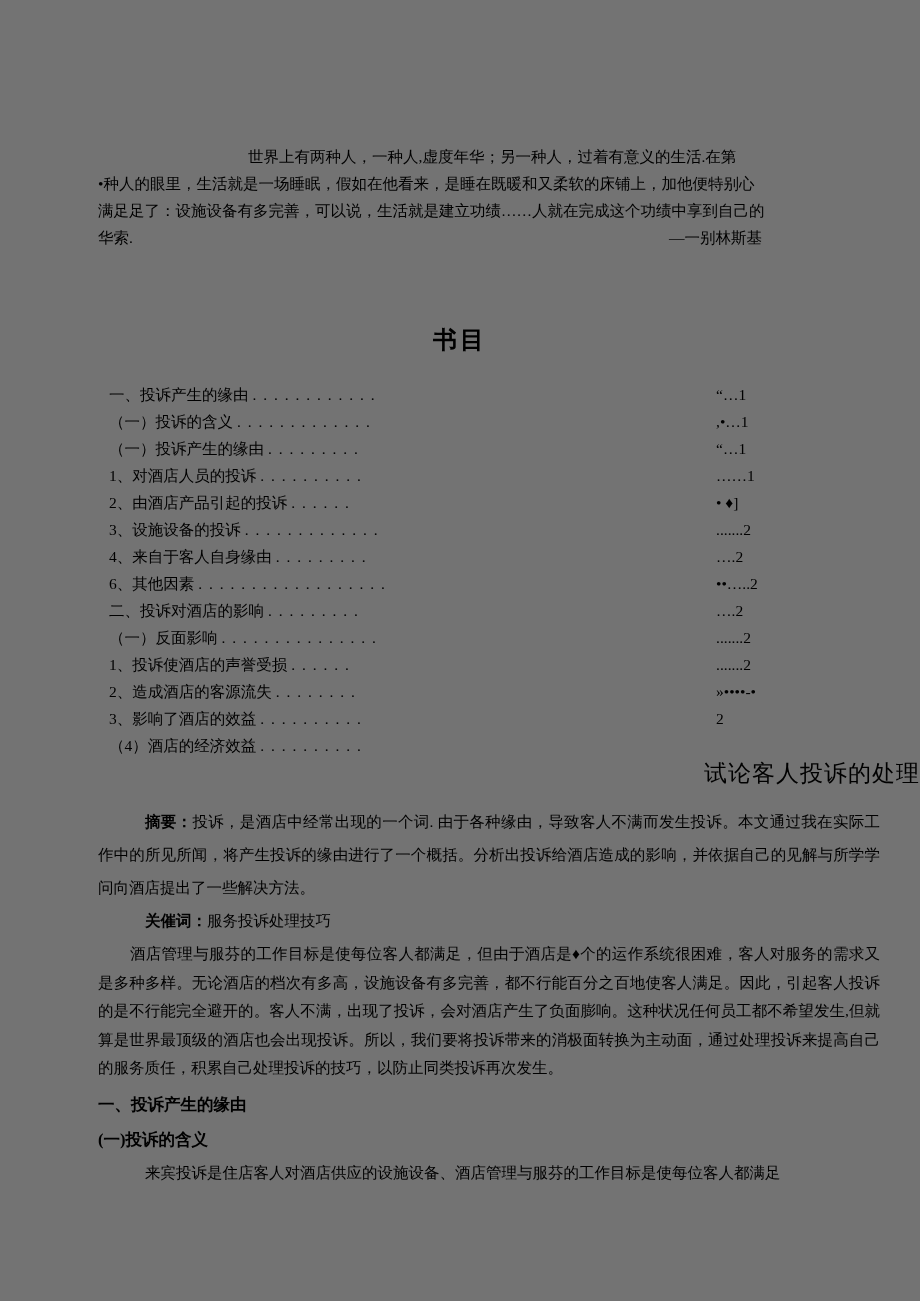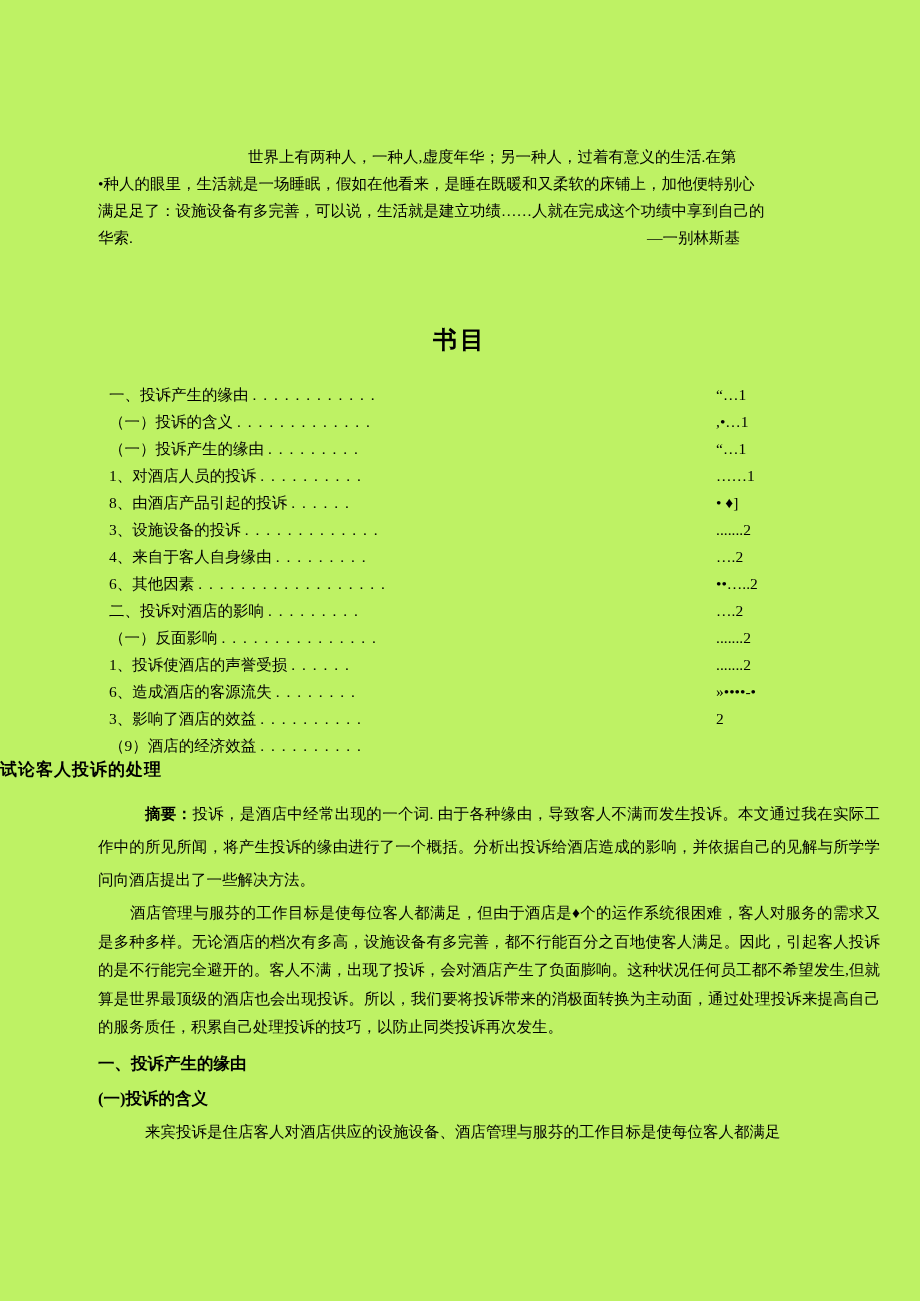--- a/index.html
+++ b/index.html
@@ -1,42 +1,42 @@
 <!DOCTYPE html>
 <html><head>
 <meta charset="utf-8">
 <style>
   * { margin:0; padding:0; box-sizing:border-box; }
   html, body { background:#ffffff; }
   body {
     width:920px; height:1301px; position:relative; overflow:hidden;
     font-family:"Liberation Serif", serif; color:#000;
   }
-  .page { position:absolute; inset:0; background:#bef264; }
+  .page { position:absolute; inset:0; background:#737373; }
 
   
   .quote { position:absolute; top:143px; left:98px; width:726px;
            font-size:15.5px; line-height:27px; }
   .q-first { text-indent:150px; }
   .q-last { display:flex;justify-content:space-between; }
-  .attribution { margin-left:auto; margin-right:84px; }
+  .attribution { margin-left:auto; margin-right:62px; }
 
   
   .toc-title { position:absolute; top:324px; left:0; width:100%;
                text-align:center; font-size:24px; font-weight:bold;
                letter-spacing:3px; }
   .toc { position:absolute; top:381px; left:98px; width:720px; font-size:15.5px; }
   .toc-row { position:relative; height:27px; line-height:27px; white-space:nowrap;margin-left:11px; }
   .toc-label { }
   .toc-leader { letter-spacing:1.5px; }
   .toc-page { position:absolute; left:607px; top:0; }
 
   
   .article { position:absolute; top:758px; left:0; width:920px; }
-  .main-title { text-align:left; font-size:17px; font-weight:bold; letter-spacing:1px; }
+  .main-title { text-align:right; font-size:23px; font-weight:normal; letter-spacing:1px; }
   .body-text { margin:16px 40px 0 98px; font-size:15.5px; text-align:justify; }
   .p-abstract { line-height:33px; text-indent:47px; }
   .p-keywords { line-height:33px; text-indent:47px; }
   .p-body { line-height:28.5px; text-indent:32px; margin-top:3px; }
   .sec-heading { font-size:16.5px; font-weight:bold; line-height:26px; margin-top:9px; }
   .p-last { line-height:30px; text-indent:47px; margin-top:5px; }
   .lbl { font-weight:bold; }
 </style>
 </head>
 <body>
@@ -73,21 +73,21 @@
     <span class="toc-page">“…1</span>
   </div>
 
   <div class="toc-row">
     <span class="toc-label">1、对酒店人员的投诉</span>
     <span class="toc-leader">. . . . . . . . . .</span>
     <span class="toc-page">……1</span>
   </div>
 
   <div class="toc-row">
-    <span class="toc-label">8、由酒店产品引起的投诉</span>
+    <span class="toc-label">2、由酒店产品引起的投诉</span>
     <span class="toc-leader">. . . . . .</span>
     <span class="toc-page">• ♦]</span>
   </div>
 
   <div class="toc-row">
     <span class="toc-label">3、设施设备的投诉</span>
     <span class="toc-leader">. . . . . . . . . . . . .</span>
     <span class="toc-page">.......2</span>
   </div>
 
@@ -115,44 +115,47 @@
     <span class="toc-page">.......2</span>
   </div>
 
   <div class="toc-row">
     <span class="toc-label">1、投诉使酒店的声誉受损</span>
     <span class="toc-leader">. . . . . .</span>
     <span class="toc-page">.......2</span>
   </div>
 
   <div class="toc-row">
-    <span class="toc-label">6、造成酒店的客源流失</span>
+    <span class="toc-label">2、造成酒店的客源流失</span>
     <span class="toc-leader">. . . . . . . .</span>
     <span class="toc-page">»••••-•</span>
   </div>
 
   <div class="toc-row">
     <span class="toc-label">3、影响了酒店的效益</span>
     <span class="toc-leader">. . . . . . . . . .</span>
     <span class="toc-page">2</span>
   </div>
 
   <div class="toc-row">
-    <span class="toc-label">（9）酒店的经济效益</span>
+    <span class="toc-label">（4）酒店的经济效益</span>
     <span class="toc-leader">. . . . . . . . . .</span>
     <span class="toc-page"></span>
   </div>
 </div>
 
   <div class="article">
     <h1 class="main-title">试论客人投诉的处理</h1>
     <div class="body-text">
       <p class="p-abstract">
         <span class="lbl">摘要：</span><span>投诉，是酒店中经常出现的一个词. 由于各种缘由，导致客人不满而发生投诉。本文通过我在实际工作中的所见所闻，将产生投诉的缘由进行了一个概括。分析出投诉给酒店造成的影响，并依据自己的见解与所学学问向酒店提出了一些解决方法。</span>
       </p>
+      <p class="p-keywords">
+        <span class="lbl">关催词：</span><span>服务投诉处理技巧</span>
+      </p>
       <p class="p-body">酒店管理与服芬的工作目标是使每位客人都满足，但由于酒店是♦个的运作系统很困难，客人对服务的需求又是多种多样。无论酒店的档次有多高，设施设备有多完善，都不行能百分之百地使客人满足。因此，引起客人投诉的是不行能完全避开的。客人不满，出现了投诉，会对酒店产生了负面膨响。这种状况任何员工都不希望发生,但就算是世界最顶级的酒店也会出现投诉。所以，我们要将投诉带来的消极面转换为主动面，通过处理投诉来提高自己的服务质任，积累自己处理投诉的技巧，以防止同类投诉再次发生。</p>
       <h3 class="sec-heading">一、投诉产生的缘由</h3>
       <h3 class="sec-heading">(一)投诉的含义</h3>
       <p class="p-last">来宾投诉是住店客人对酒店供应的设施设备、酒店管理与服芬的工作目标是使每位客人都满足</p>
     </div>
   </div>
 
 </div>
 
 </body></html>

